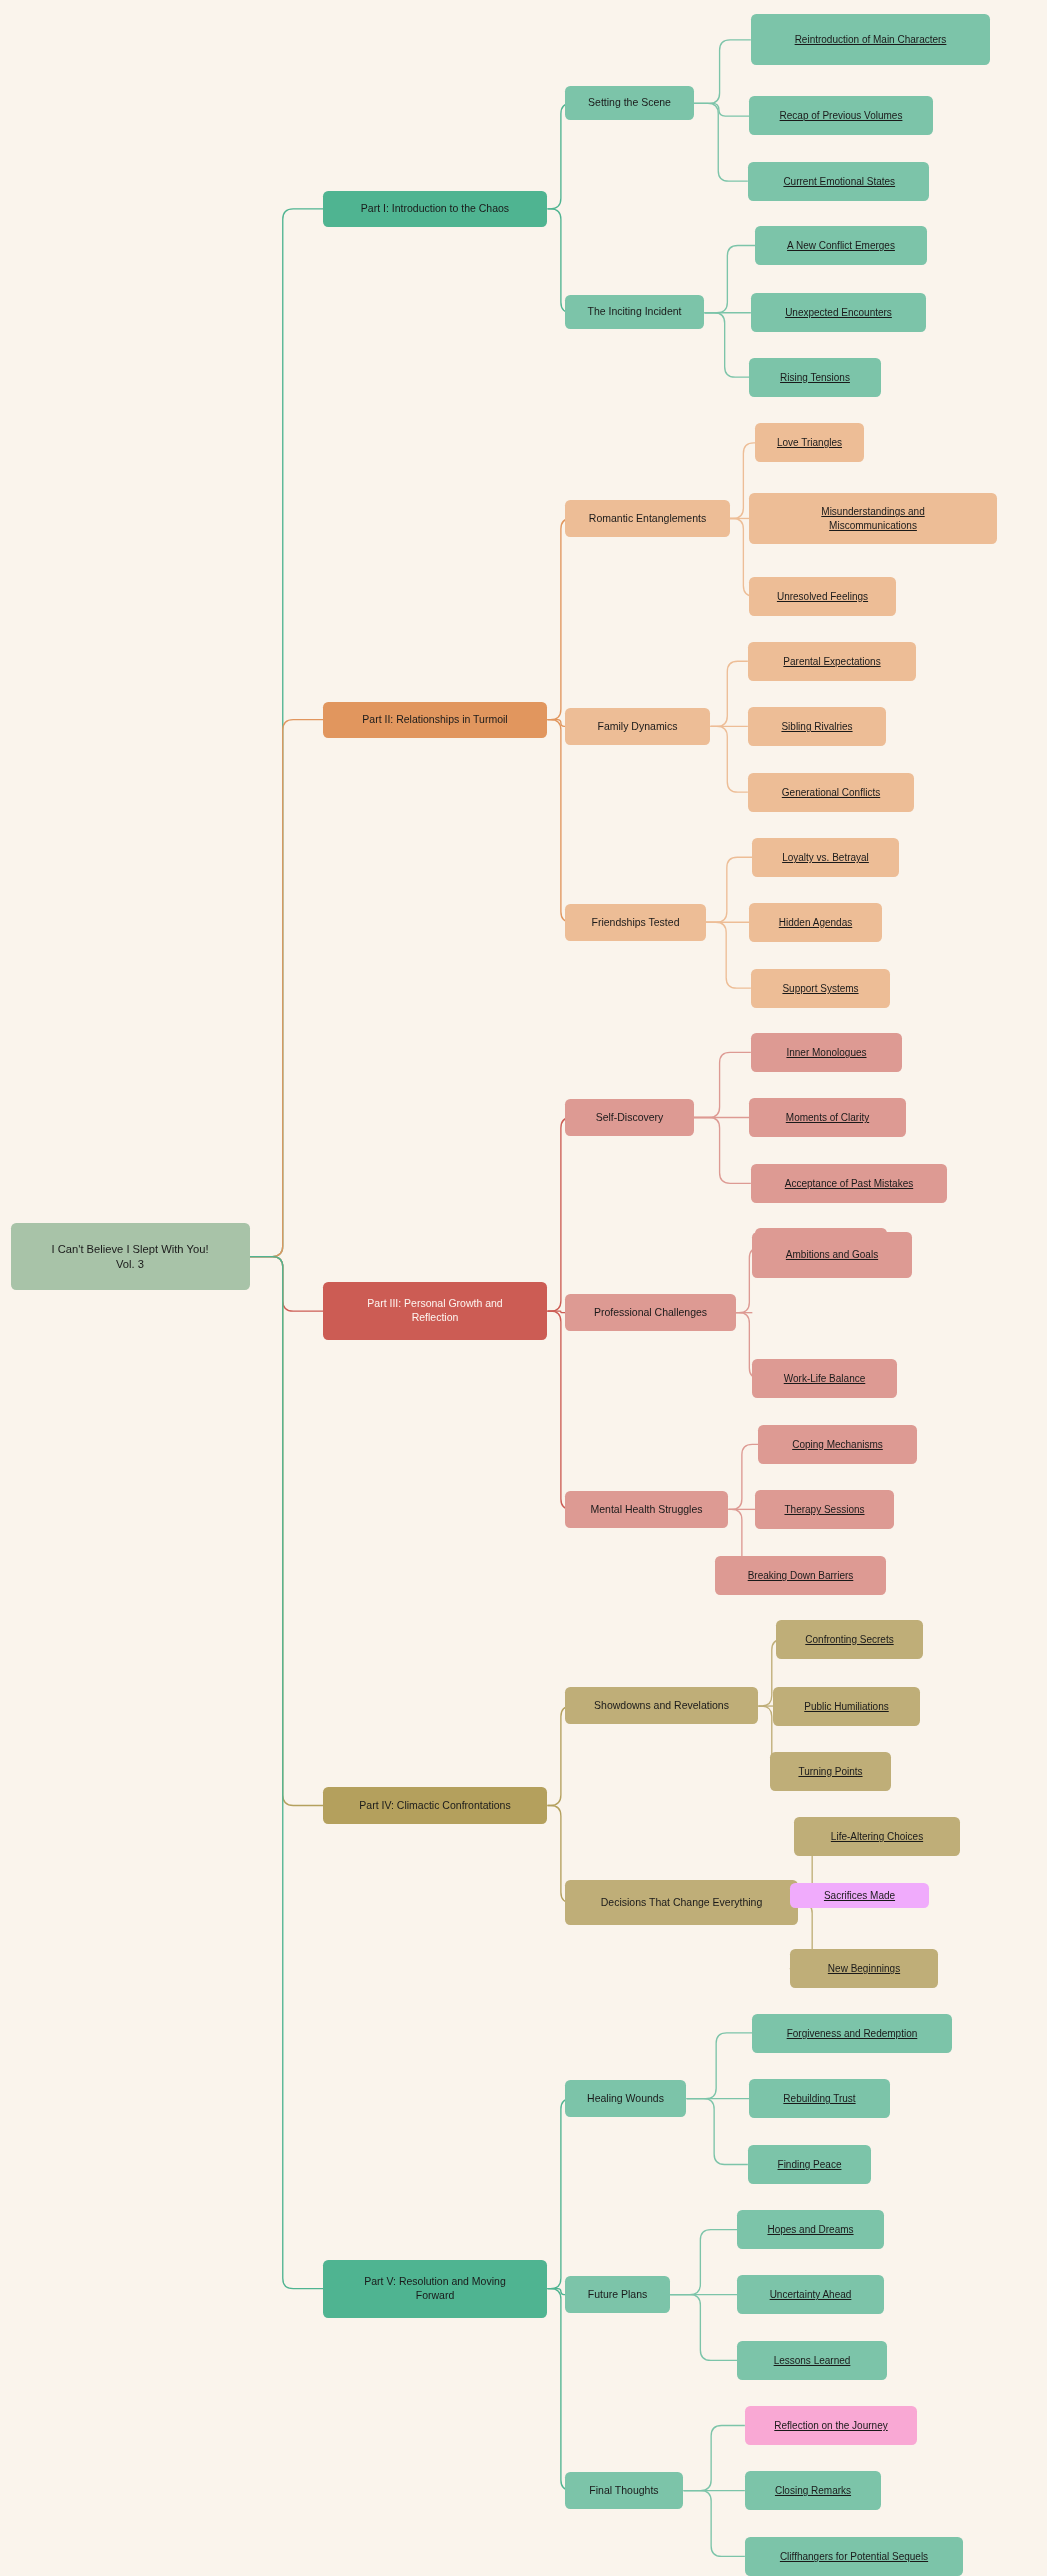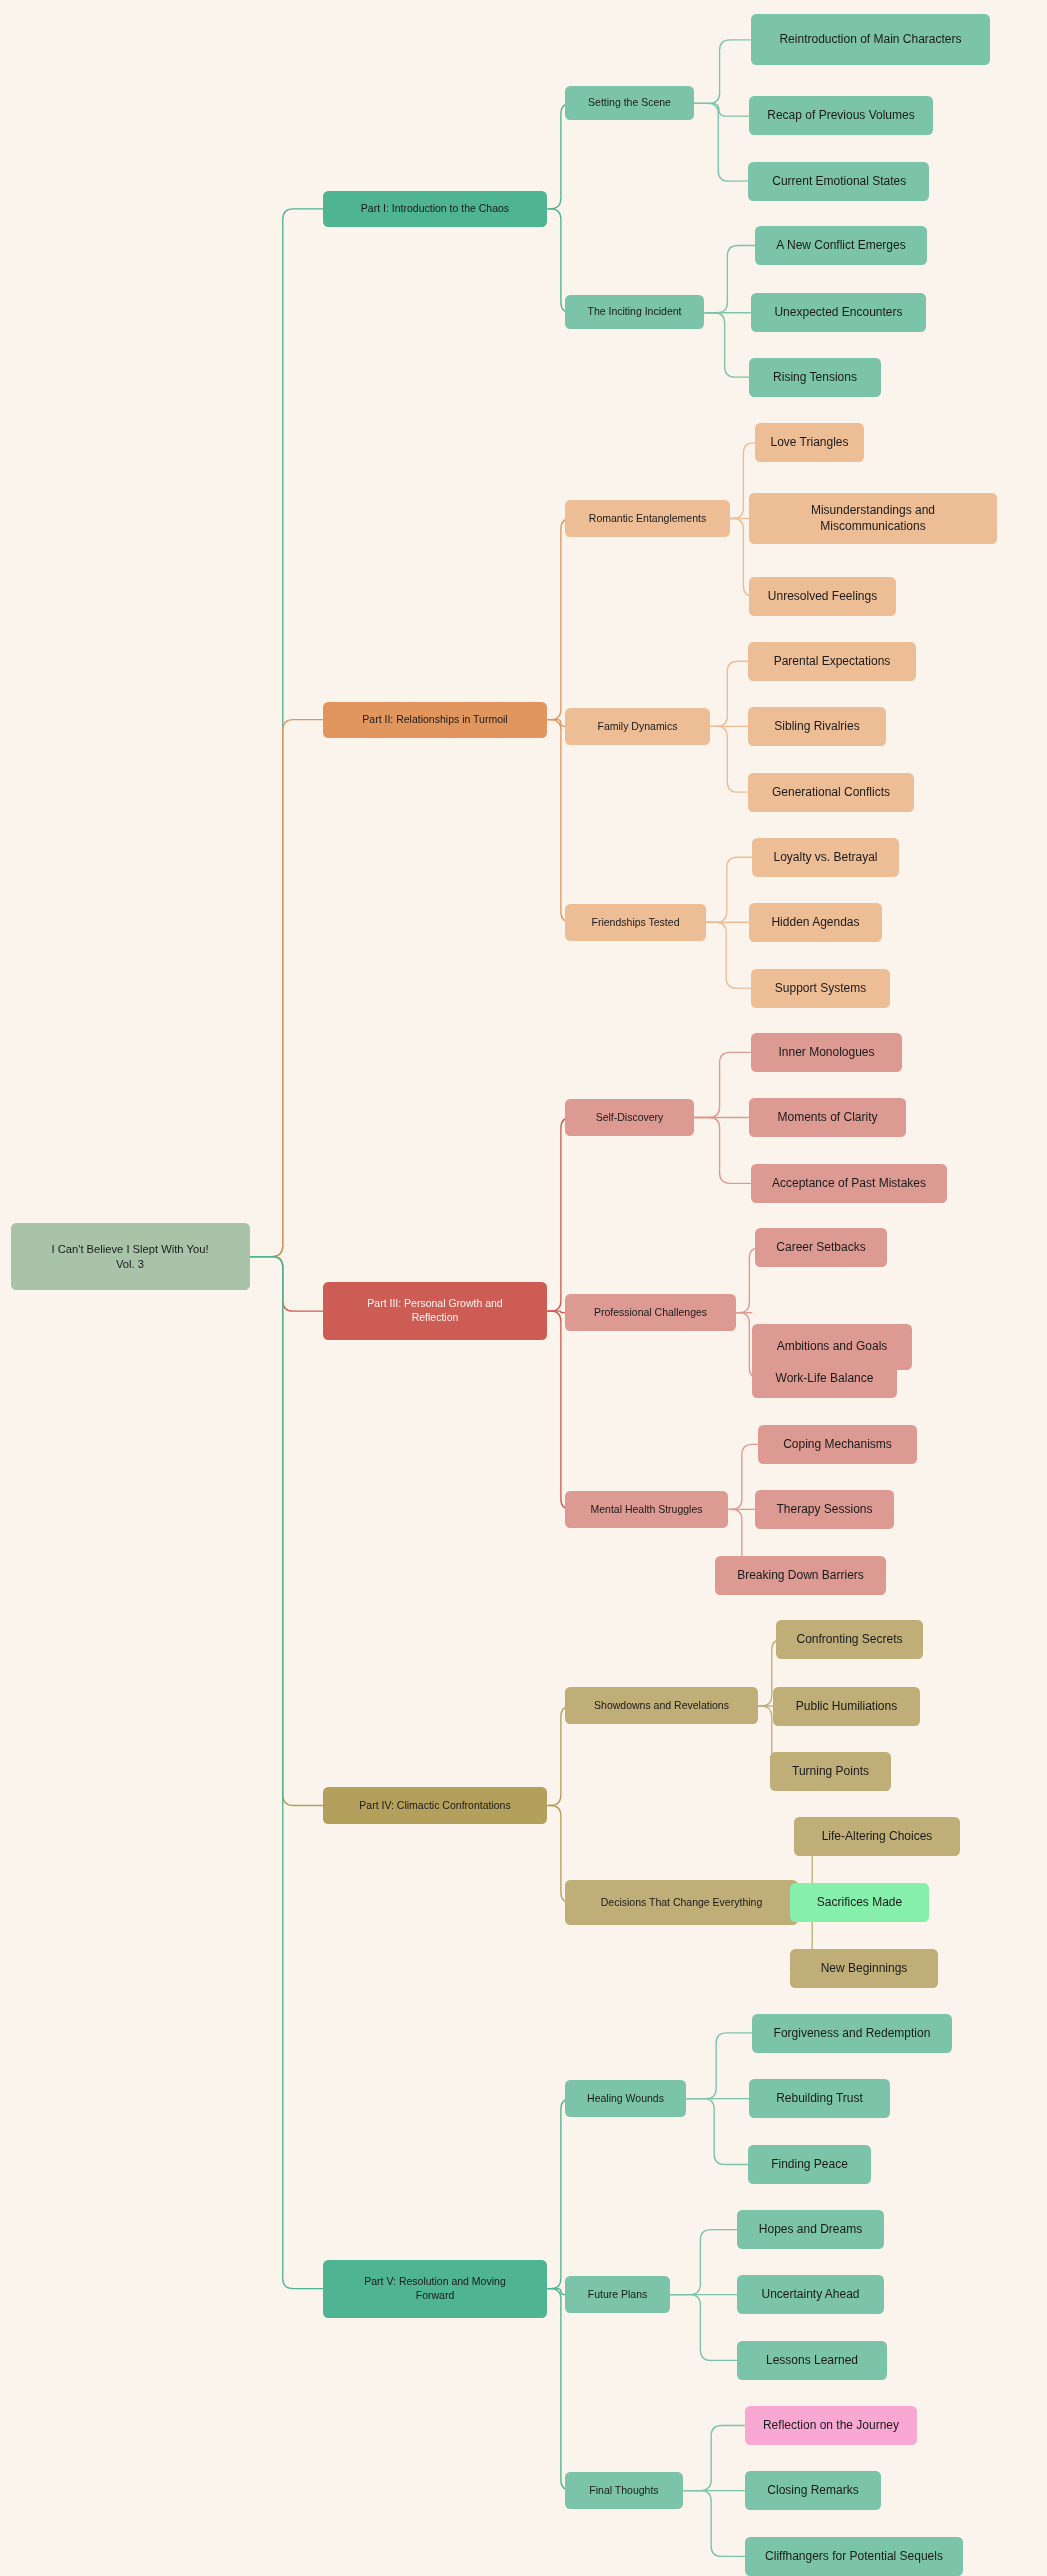--- a/index.html
+++ b/index.html
@@ -29,21 +29,21 @@
     border-radius: 5.2px;
     color: #1a1a1a;
     line-height: 1.32;
     padding: 0 7.5px;
     white-space: pre-line;
     -webkit-font-smoothing: antialiased;
   }
   .node.root   { font-size: 11.2px; }
   .node.l1     { font-size: 10.5px; }
   .node.l2     { font-size: 10.5px; }
-  .node.l3     { font-size: 12px; }
+  .node.l3     { font-size: 10px; text-decoration: underline; }
   .node.white  { color: #fdf6f1; }
 </style>
 </head>
 <body>
 
 <div id="stage">
   <svg id="links" viewBox="0 0 1400 3444">
       <path d="M 334 1680 L 364.1 1680 Q 378.1 1680 378.1 1666 L 378.1 293 Q 378.1 279 392.1 279 L 432 279" fill="none" stroke="#4fb491" stroke-width="1.8"></path>
       <path d="M 732 279 L 736 279 Q 750 279 750 265 L 750 152 Q 750 138 764 138 L 756 138" fill="none" stroke="#4fb491" stroke-width="1.8"></path>
       <path d="M 928 138 L 948.2 138 Q 962.2 138 962.2 124 L 962.2 67 Q 962.2 53 976.2 53 L 1004 53" fill="none" stroke="#7cc4a9" stroke-width="1.8"></path>
@@ -129,34 +129,34 @@
       <div class="node l3" style="left: 749px; top: 903px; width: 133px; height: 39px; background: rgb(237, 189, 150);">Hidden Agendas</div>
       <div class="node l3" style="left: 751px; top: 969px; width: 139px; height: 39px; background: rgb(237, 189, 150);">Support Systems</div>
       <div class="node l1 white" style="left: 323px; top: 1282px; width: 224px; height: 58px; background: rgb(204, 92, 84);">Part III: Personal Growth and
 Reflection</div>
       <div class="node l2" style="left: 565px; top: 1099px; width: 129px; height: 37px; background: rgb(221, 154, 147);">Self-Discovery</div>
       <div class="node l3" style="left: 751px; top: 1033px; width: 151px; height: 39px; background: rgb(221, 154, 147);">Inner Monologues</div>
       <div class="node l3" style="left: 749px; top: 1098px; width: 157px; height: 39px; background: rgb(221, 154, 147);">Moments of Clarity</div>
       <div class="node l3" style="left: 751px; top: 1164px; width: 196px; height: 39px; background: rgb(221, 154, 147);">Acceptance of Past Mistakes</div>
       <div class="node l2" style="left: 565px; top: 1294px; width: 171px; height: 37px; background: rgb(221, 154, 147);">Professional Challenges</div>
       <div class="node l3" style="left: 755px; top: 1228px; width: 132px; height: 39px; background: rgb(221, 154, 147);">Career Setbacks</div>
-      <div class="node l3" style="left: 752px; top: 1324px; width: 160px; height: 46px; background: rgb(221, 154, 147);">Ambitions and Goals</div>
+      <div class="node l3" style="left: 752px; top: 1232px; width: 160px; height: 46px; background: rgb(221, 154, 147);">Ambitions and Goals</div>
       <div class="node l3" style="left: 752px; top: 1359px; width: 145px; height: 39px; background: rgb(221, 154, 147);">Work-Life Balance</div>
       <div class="node l2" style="left: 565px; top: 1491px; width: 163px; height: 37px; background: rgb(221, 154, 147);">Mental Health Struggles</div>
       <div class="node l3" style="left: 758px; top: 1425px; width: 159px; height: 39px; background: rgb(221, 154, 147);">Coping Mechanisms</div>
       <div class="node l3" style="left: 755px; top: 1490px; width: 139px; height: 39px; background: rgb(221, 154, 147);">Therapy Sessions</div>
       <div class="node l3" style="left: 715px; top: 1556px; width: 171px; height: 39px; background: rgb(221, 154, 147);">Breaking Down Barriers</div>
       <div class="node l1" style="left: 323px; top: 1787px; width: 224px; height: 37px; background: rgb(180, 160, 93);">Part IV: Climactic Confrontations</div>
       <div class="node l2" style="left: 565px; top: 1687px; width: 193px; height: 37px; background: rgb(191, 174, 120);">Showdowns and Revelations</div>
       <div class="node l3" style="left: 776px; top: 1620px; width: 147px; height: 39px; background: rgb(191, 174, 120);">Confronting Secrets</div>
       <div class="node l3" style="left: 773px; top: 1687px; width: 147px; height: 39px; background: rgb(191, 174, 120);">Public Humiliations</div>
       <div class="node l3" style="left: 770px; top: 1752px; width: 121px; height: 39px; background: rgb(191, 174, 120);">Turning Points</div>
       <div class="node l2" style="left: 565px; top: 1880px; width: 233px; height: 45px; background: rgb(191, 174, 120);">Decisions That Change Everything</div>
       <div class="node l3" style="left: 794px; top: 1817px; width: 166px; height: 39px; background: rgb(191, 174, 120);">Life-Altering Choices</div>
-      <div class="node l3" style="left: 790px; top: 1883px; width: 139px; height: 39px; background: #86efac;">Sacrifices Made</div>
+      <div class="node l3" style="left: 790px; top: 1883px; width: 139px; height: 25px; background: #f0abfc;">Sacrifices Made</div>
       <div class="node l3" style="left: 790px; top: 1949px; width: 148px; height: 39px; background: rgb(191, 174, 120);">New Beginnings</div>
       <div class="node l1" style="left: 323px; top: 2260px; width: 224px; height: 58px; background: rgb(79, 180, 145);">Part V: Resolution and Moving
 Forward</div>
       <div class="node l2" style="left: 565px; top: 2080px; width: 121px; height: 37px; background: rgb(124, 196, 169);">Healing Wounds</div>
       <div class="node l3" style="left: 752px; top: 2014px; width: 200px; height: 39px; background: rgb(124, 196, 169);">Forgiveness and Redemption</div>
       <div class="node l3" style="left: 749px; top: 2079px; width: 141px; height: 39px; background: rgb(124, 196, 169);">Rebuilding Trust</div>
       <div class="node l3" style="left: 748px; top: 2145px; width: 123px; height: 39px; background: rgb(124, 196, 169);">Finding Peace</div>
       <div class="node l2" style="left: 565px; top: 2276px; width: 105px; height: 37px; background: rgb(124, 196, 169);">Future Plans</div>
       <div class="node l3" style="left: 737px; top: 2210px; width: 147px; height: 39px; background: rgb(124, 196, 169);">Hopes and Dreams</div>
       <div class="node l3" style="left: 737px; top: 2275px; width: 147px; height: 39px; background: rgb(124, 196, 169);">Uncertainty Ahead</div>

